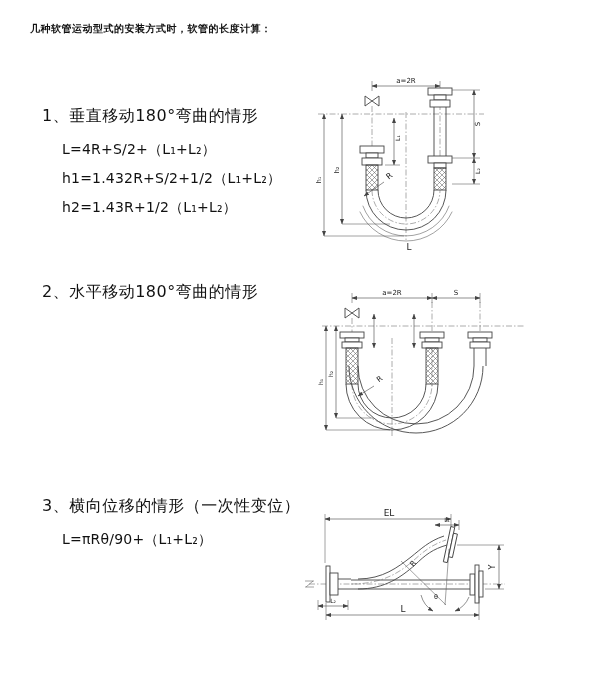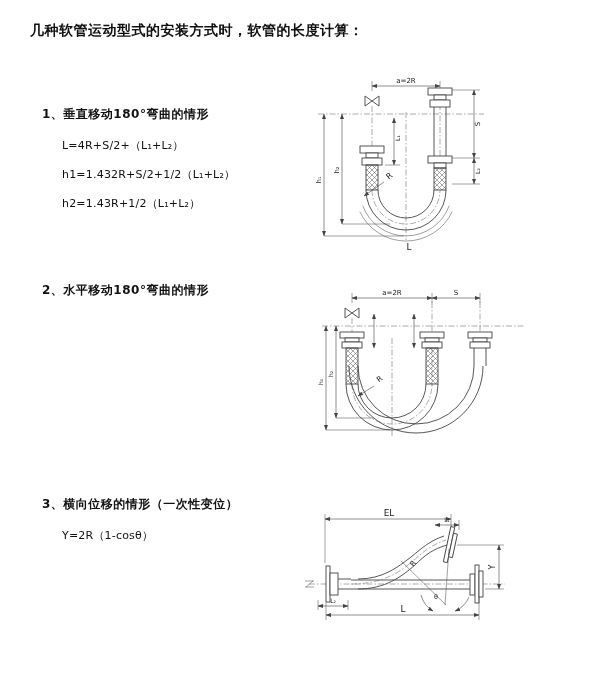--- a/index.html
+++ b/index.html
@@ -1,22 +1,22 @@
 <!DOCTYPE html>
 <html><head>
 <meta charset="utf-8">
 <style>
   html,body{margin:0;padding:0;background:#fff;}
   .page{position:relative;width:600px;height:675px;background:#ffffff;overflow:hidden;
         font-family:"DejaVu Sans",sans-serif;color:#111;}
-  .title{position:absolute;left:30px;top:22px;font-size:14px;font-weight:bold;letter-spacing:0.5px;}
+  .title{position:absolute;left:30px;top:22px;font-size:10px;font-weight:bold;letter-spacing:0.5px;}
   .sec{position:absolute;left:42px;}
-  .hd{font-size:12px;font-weight:bold;letter-spacing:0.5px;white-space:nowrap;}
+  .hd{font-size:16px;font-weight:normal;letter-spacing:0.5px;white-space:nowrap;}
   .fms{margin:8px 0 0 20px;}
-  .fm{font-size:11px;line-height:29px;white-space:nowrap;letter-spacing:0.2px;}
+  .fm{font-size:14px;line-height:29px;white-space:nowrap;letter-spacing:0.2px;}
   svg{position:absolute;overflow:visible;}
   svg text{font-family:"DejaVu Sans",sans-serif;fill:#222;}
   .ln{stroke:#444;stroke-width:0.9;fill:none;}
   .thin{stroke:#555;stroke-width:0.55;fill:none;}
   .dim{stroke:#444;stroke-width:0.6;fill:none;}
   .cl{stroke:#666;stroke-width:0.55;fill:none;stroke-dasharray:6 2 1.5 2;}
   .fl{fill:#fff;stroke:#444;stroke-width:0.9;}
   .ht{stroke:#444;stroke-width:0.9;}
 </style>
 </head>
@@ -157,21 +157,21 @@
     <line class="thin" x1="18" y1="132" x2="56" y2="132"></line>
     <text transform="translate(15,88) rotate(-90)" font-size="6" text-anchor="middle">h₂</text>
 
     <line class="dim" x1="56" y1="100" x2="40" y2="110" marker-end="url(#ar)"></line>
     <text transform="translate(63,95) rotate(-38)" font-size="7.5" text-anchor="middle">R</text>
   </svg>
 
   <div class="sec" style="top:496px;">
     <div class="hd">3、横向位移的情形（一次性变位）</div>
     <div class="fms">
-      <div class="fm">Y=2R（1-cosθ）</div>
+      <div class="fm">L=πRθ/90+（L₁+L₂）</div>
     </div>
   </div>
 
   <svg style="left:303px;top:505px;" width="290" height="146" viewBox="0 0 290 146">
 
     <line class="cl" x1="6" y1="79" x2="202" y2="79"></line>
     <path class="thin" d="M2,76 L11,76 M2,82 L11,82 M3,82 L10,76"></path>
 
     <line class="thin" x1="22" y1="9" x2="22" y2="58"></line>
     <line class="thin" x1="148" y1="9" x2="148" y2="28"></line>

